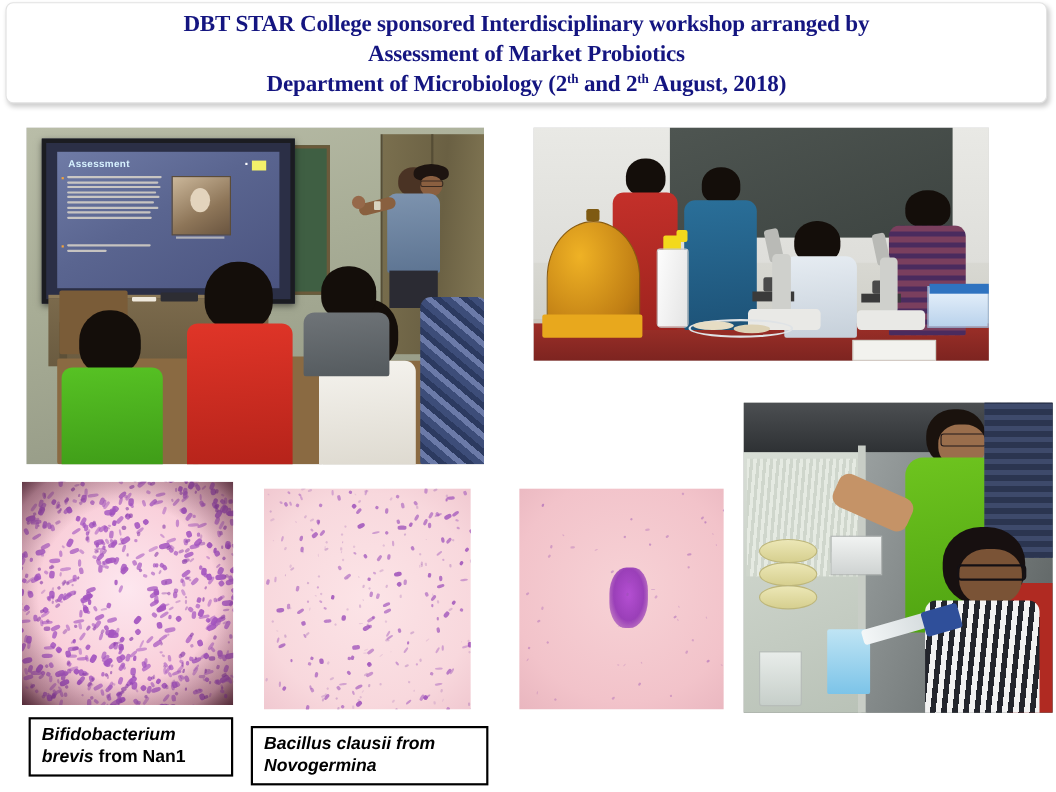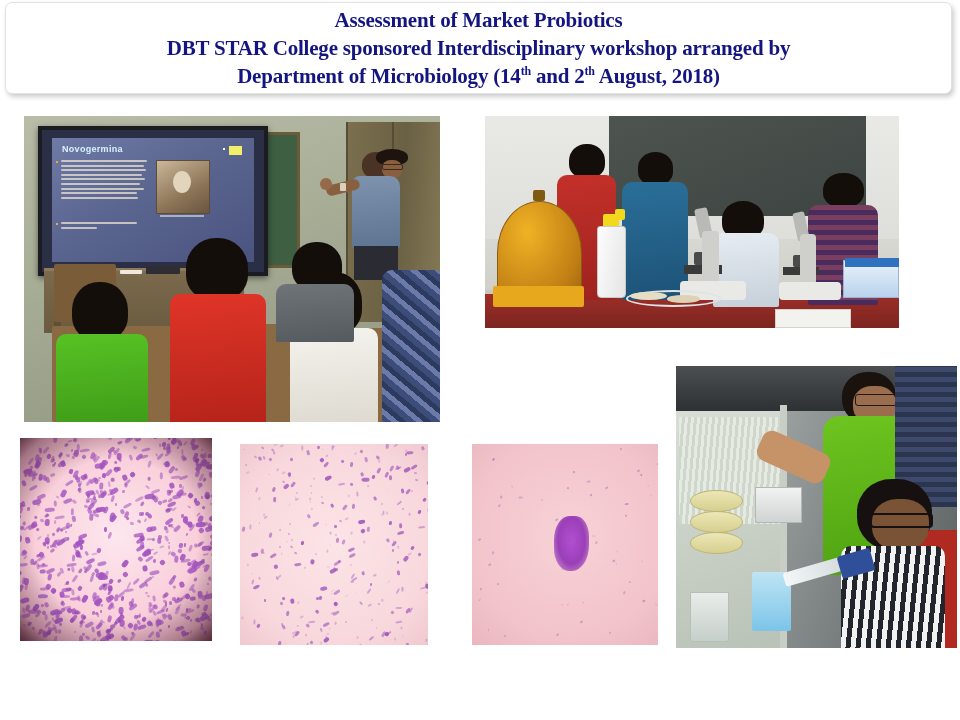--- a/index.html
+++ b/index.html
@@ -200,36 +200,36 @@
   #caption-1{left:26px;top:652px;width:186px;height:54px;}
   #caption-2{left:228px;top:660px;width:216px;height:54px;}
   #caption-3{left:472px;top:659px;width:212px;height:54px;}
 </style>
 </head>
 <body>
 
 <div class="slide">
 
   <div class="title-card">
+    <div class="title-line t2">DBT STAR College sponsored Interdisciplinary workshop arranged by</div>
     <div class="title-line t1">Assessment of Market Probiotics</div>
-    <div class="title-line t2">DBT STAR College sponsored Interdisciplinary workshop arranged by</div>
-    <div class="title-line t3"><span>Department of Microbiology (14</span><span class="sup">th</span><span> and 2</span><span class="sup">th</span><span> August, 2018)</span></div>
+    <div class="title-line t3"><span>Department of Microbiology (2</span><span class="sup">th</span><span> and 2</span><span class="sup">th</span><span> August, 2018)</span></div>
   </div>
 
   <div class="photo" id="photo-lecture">
     <div class="ph-inner">
       <div class="lect-wall"></div>
       <div class="lect-cupboard">
         <div class="lect-cup-line" style="left:44px;"></div>
       </div>
       <div class="lect-board"></div>
 
       <div class="screen">
         <div class="screen-img">
-          <div class="sl-title">Novogermina</div>
+          <div class="sl-title">Assessment</div>
           <div class="sl-swatch"></div>
           <div class="sl-dot"></div>
           <div class="sl-body">
             <div class="sl-bullet" style="top:1px;"></div>
             <div class="sl-line" style="width:100%"></div>
             <div class="sl-line" style="width:97%"></div>
             <div class="sl-line" style="width:99%"></div>
             <div class="sl-line" style="width:94%"></div>
             <div class="sl-line" style="width:98%"></div>
             <div class="sl-line" style="width:92%"></div>
@@ -1380,14 +1380,20 @@
         <i class="rod" style="left:3.1%;top:47.5%;width:1.73%;height:0.87%;transform:rotate(142deg);opacity:0.36;background:#9a52b4;"></i>
         <i class="rod" style="left:71.5%;top:21.4%;width:1.73%;height:0.93%;transform:rotate(142deg);opacity:0.39;background:#9a52b4;"></i>
         <i class="rod" style="left:14.2%;top:30.3%;width:1.63%;height:0.83%;transform:rotate(129deg);opacity:0.33;background:#9a52b4;"></i>
         <i class="rod" style="left:57.9%;top:88.0%;width:1.59%;height:0.95%;transform:rotate(124deg);opacity:0.41;background:#9a52b4;"></i>
         <i class="rod" style="left:95.8%;top:25.5%;width:1.25%;height:0.63%;transform:rotate(76deg);opacity:0.22;background:#9a52b4;"></i>
         <i class="rod" style="left:98.3%;top:79.6%;width:0.95%;height:0.65%;transform:rotate(35deg);opacity:0.23;background:#9a52b4;"></i>
         <i class="rod" style="left:82.4%;top:35.1%;width:1.29%;height:0.90%;transform:rotate(82deg);opacity:0.37;background:#9a52b4;"></i>
       </div>
   </div>
 
+  <div class="caption" id="caption-1">
+    <span><span class="ital">Bifidobacterium brevis </span><span>from Nan1</span></span>
+  </div>
+  <div class="caption" id="caption-2">
+    <span><span class="ital">Bacillus clausii from Novogermina</span><span></span></span>
+  </div>
 
 </div>
 
 </body></html>

